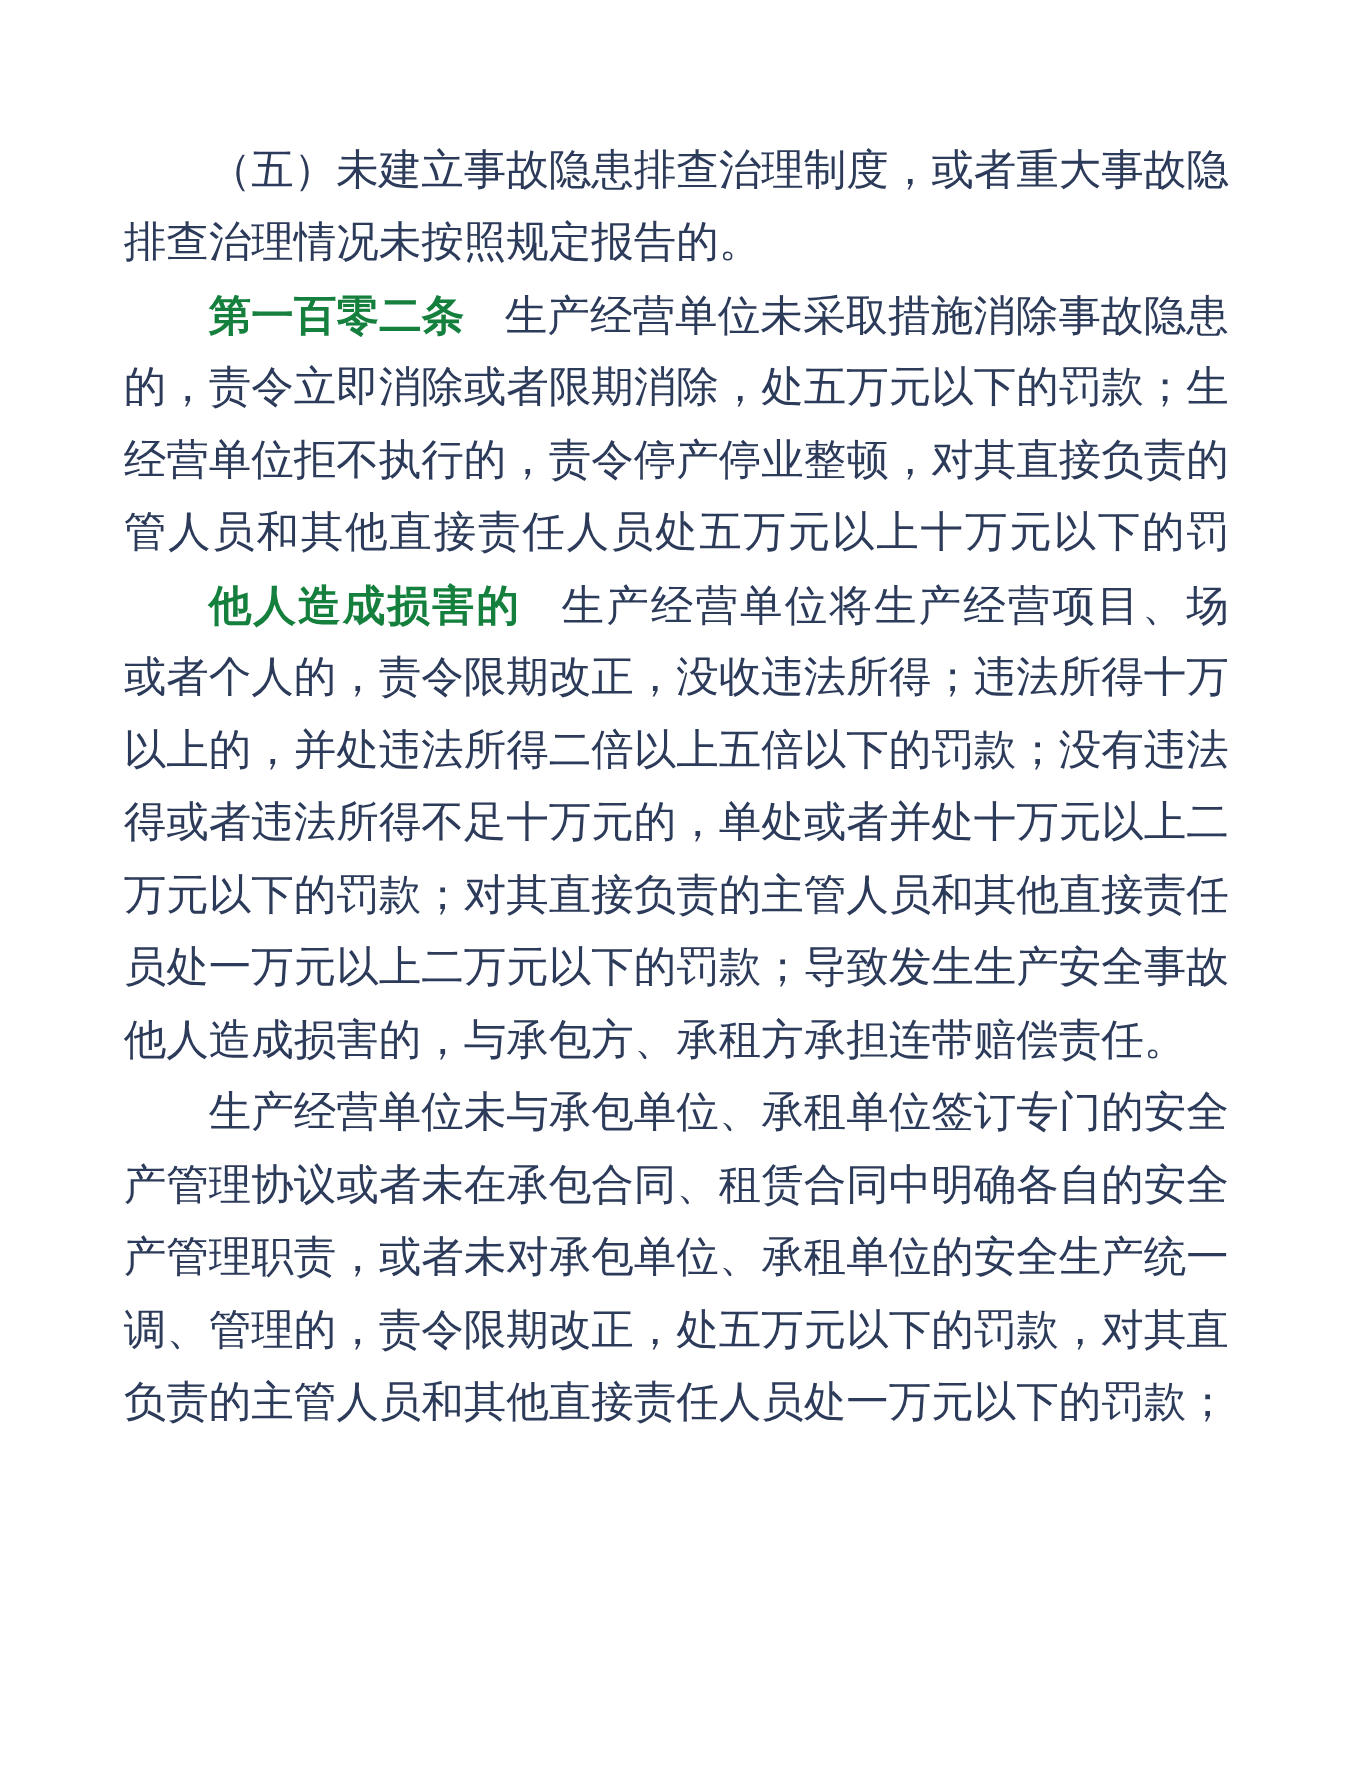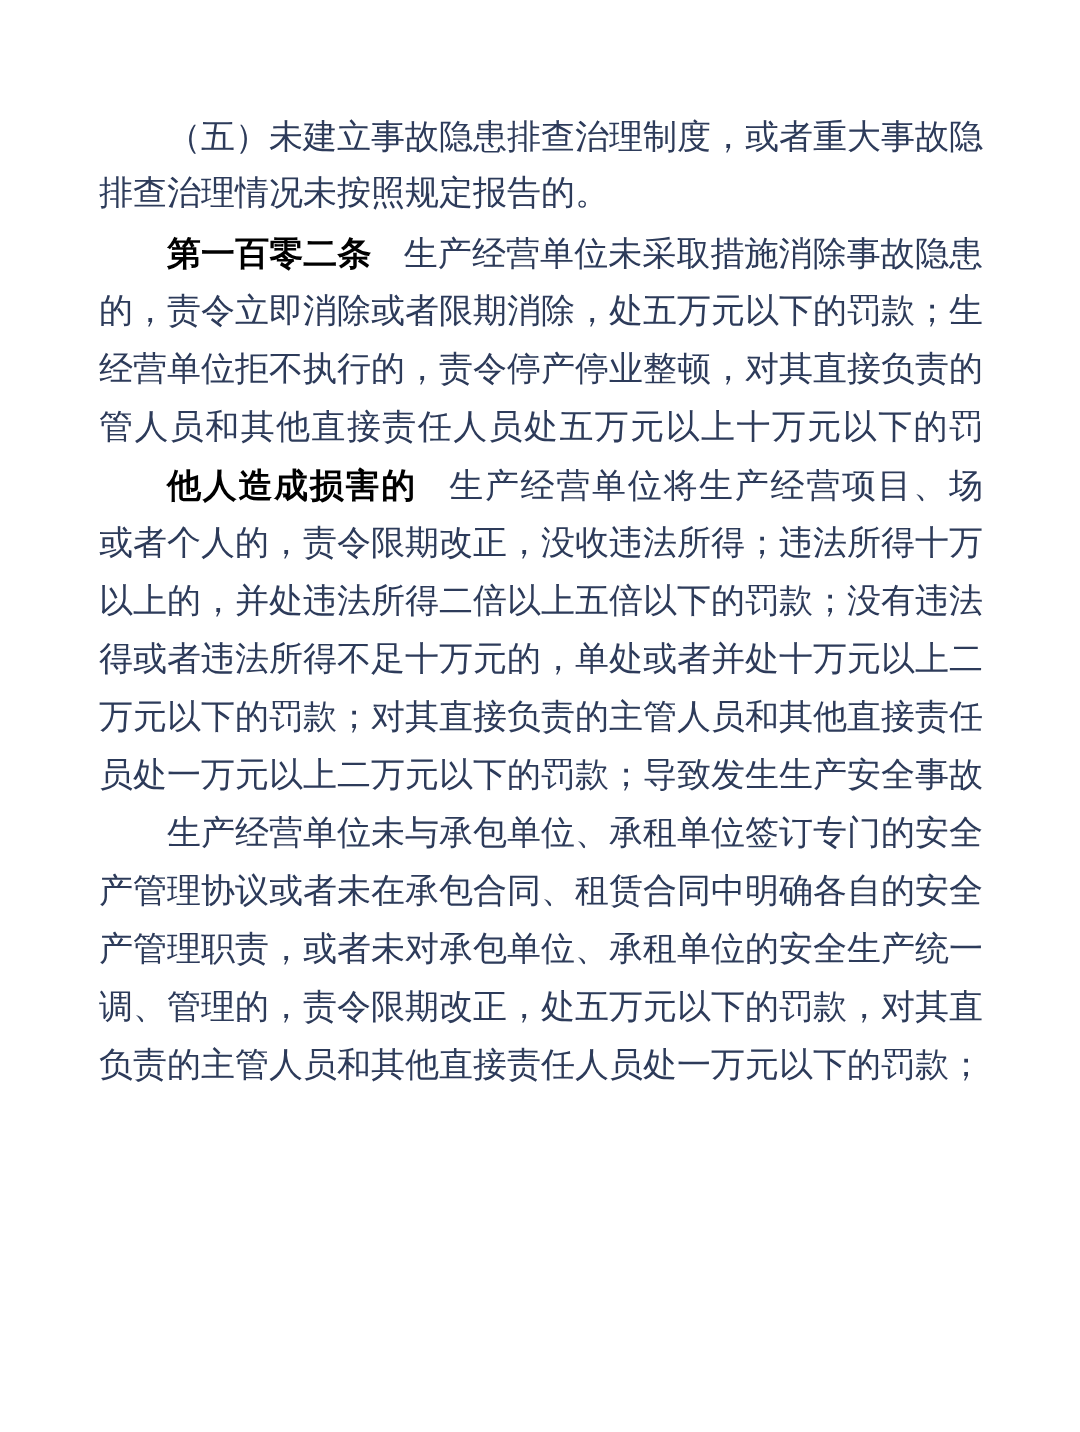--- a/index.html
+++ b/index.html
@@ -37,45 +37,45 @@
   }
   .line.justified {
     white-space: normal;
   }
   .line.first {
     padding-left: 68px;
   }
   .line.end {
     text-align-last: auto;
     white-space: normal;
-    font-family: Liberation Mono, monospace;
   }
   .article-no {
     font-family: "Liberation Sans", "DejaVu Sans", sans-serif;
     font-weight: 700;
-    color: #000000;
+    color: #15803d;
     margin-right: 0.95em;
   }
 </style>
 </head>
 <body>
 
 <div class="page">
   <div class="text-block">
       <div class="line justified first">（五）未建立事故隐患排查治理制度，或者重大事故隐患</div>
       <div class="line justified end">排查治理情况未按照规定报告的。</div>
       <div class="line justified first"><span class="article-no">第一百零二条</span><span>生产经营单位未采取措施消除事故隐患</span></div>
       <div class="line justified">的，责令立即消除或者限期消除，处五万元以下的罚款；生产</div>
       <div class="line justified">经营单位拒不执行的，责令停产停业整顿，对其直接负责的主</div>
       <div class="line justified">管人员和其他直接责任人员处五万元以上十万元以下的罚款；</div>
       <div class="line justified first"><span class="article-no">他人造成损害的</span><span>生产经营单位将生产经营项目、场所、设</span></div>
       <div class="line justified">或者个人的，责令限期改正，没收违法所得；违法所得十万元</div>
       <div class="line justified">以上的，并处违法所得二倍以上五倍以下的罚款；没有违法所</div>
       <div class="line justified">得或者违法所得不足十万元的，单处或者并处十万元以上二十</div>
       <div class="line justified">万元以下的罚款；对其直接负责的主管人员和其他直接责任人</div>
       <div class="line justified">员处一万元以上二万元以下的罚款；导致发生生产安全事故给</div>
+      <div class="line justified end">他人造成损害的，与承包方、承租方承担连带赔偿责任。</div>
       <div class="line justified first">生产经营单位未与承包单位、承租单位签订专门的安全生</div>
       <div class="line justified">产管理协议或者未在承包合同、租赁合同中明确各自的安全生</div>
       <div class="line justified">产管理职责，或者未对承包单位、承租单位的安全生产统一协</div>
       <div class="line justified">调、管理的，责令限期改正，处五万元以下的罚款，对其直接</div>
       <div class="line justified">负责的主管人员和其他直接责任人员处一万元以下的罚款；逾</div>
     </div>
 </div>
 
 </body></html>

